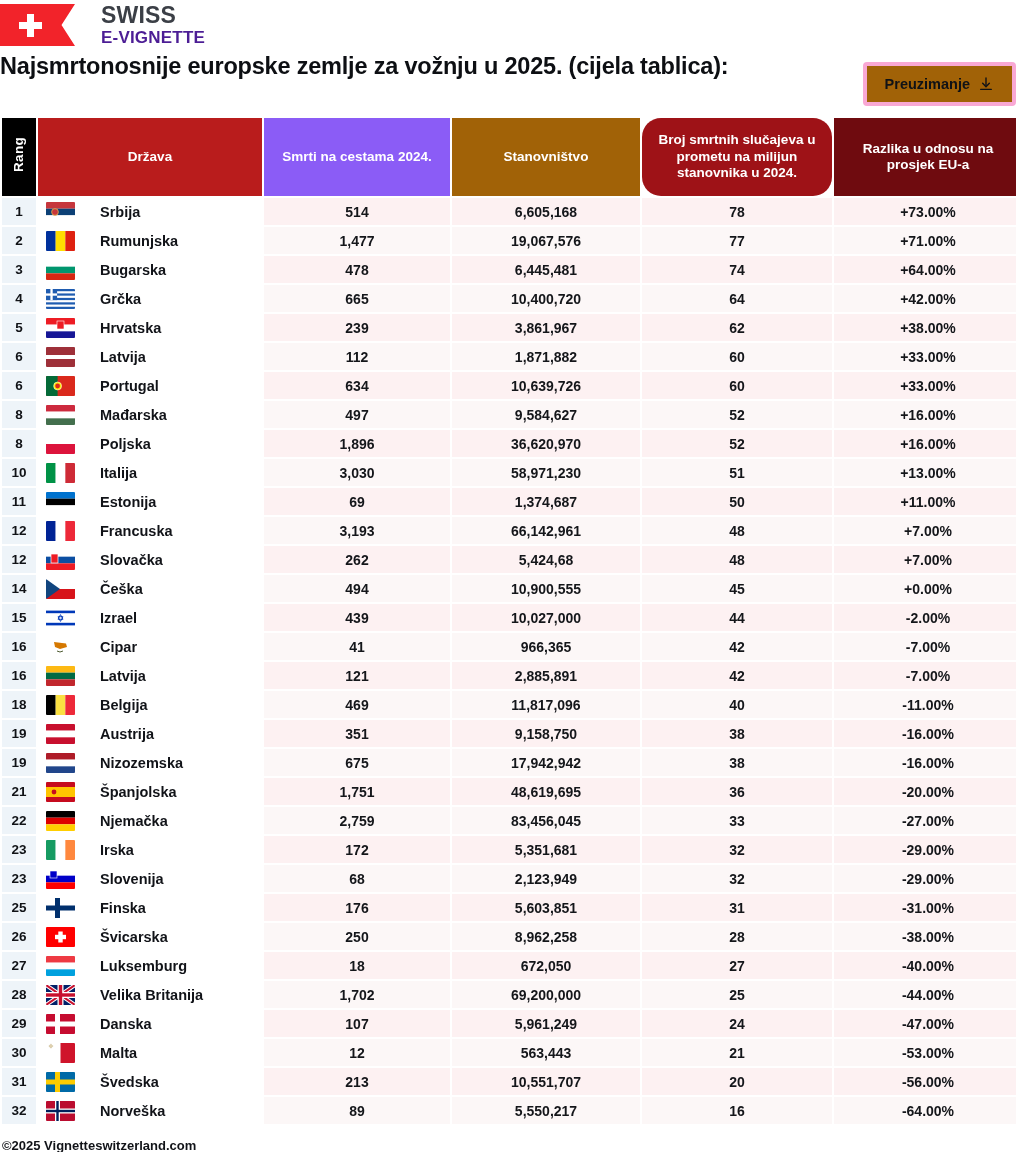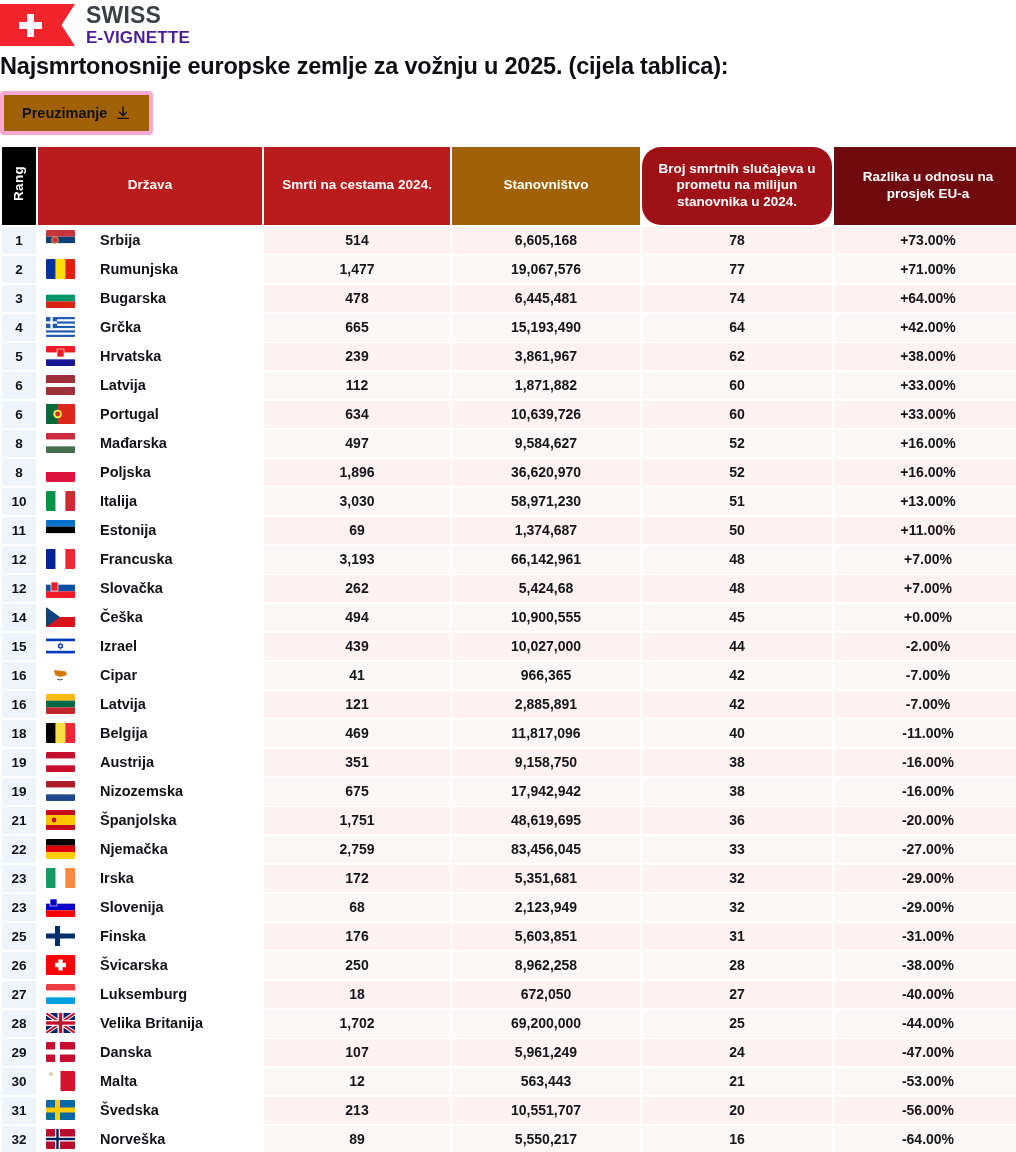--- a/index.html
+++ b/index.html
@@ -44,21 +44,21 @@
   }
   .brand-cross::before, .brand-cross::after {
     content: "";
     position: absolute;
     background: #ffffff;
   }
   .brand-cross::before { left: 9px; top: 1px;  width: 7px; height: 23px; }
   .brand-cross::after  { left: 1px; top: 9px;  width: 23px; height: 7px; }
 
   .brand-words {
-    margin-left: 11px;
+    margin-left: 26px;
     line-height: 1.0;
   }
   .brand-line1 {
     font-size: 23px;
     font-weight: 700;
     letter-spacing: .2px;
     color: #3b3f46;
   }
   .brand-line2 {
     font-size: 17px;
@@ -68,21 +68,20 @@
     margin-top: 2px;
     text-align: center;
   }
 
   
   .title-row {
     display: flex;
     align-items: flex-start;
     justify-content: space-between;
     padding: 6px 0 10px 0;
-    flex-direction: column;
   }
   .page-title {
     font-size: 23.5px;
     font-weight: 800;
     line-height: 1.22;
     letter-spacing: -0.2px;
     max-width: 730px;
     color: #0d0f13;
   }
   .download-btn {
@@ -122,21 +121,21 @@
     font-size: 13.5px;
     font-weight: 700;
     line-height: 1.22;
     text-align: center;
     vertical-align: middle;
     height: 78px;
     padding: 4px 6px;
   }
   th.h-rank    { background: #000000; width: 34px; padding: 0; }
   th.h-country { background: #b91c1c; }
-  th.h-deaths  { background: #b91c1c; }
+  th.h-deaths  { background: #8b5cf6; }
   th.h-pop     { background: #a16207; }
   th.h-permil  { background: #9e1217; border-radius: 19px; }
   th.h-diff    { background: #6f0b0f; }
 
   .vert-rang {
     writing-mode: vertical-rl;
     transform: rotate(180deg);
     font-size: 13.5px;
     font-weight: 700;
     letter-spacing: .3px;
@@ -314,21 +313,21 @@
                   <rect x="0" y="13.32" width="29" height="2.22" fill="#1f5cb0"></rect>
                   <rect x="0" y="17.76" width="29" height="2.22" fill="#1f5cb0"></rect>
                   <rect x="0" y="0" width="11.1" height="11.1" fill="#1f5cb0"></rect>
                   <rect x="4.4" y="0" width="2.3" height="11.1" fill="#fff"></rect>
                   <rect x="0" y="4.4" width="11.1" height="2.3" fill="#fff"></rect>
                 </svg></span>
               <span class="country-name">Grčka</span>
             </div>
           </td>
           <td>665</td>
-          <td>15,193,490</td>
+          <td>10,400,720</td>
           <td>64</td>
           <td>+42.00%</td>
         </tr>
         <tr>
           <td class="rank-cell">5</td>
           <td class="country-cell">
             <div class="country-inner">
               <span class="flag"><svg viewBox="0 0 29 20" width="29" height="20" preserveAspectRatio="none">
                   <rect x="0" y="0" width="29" height="6.666666666666667" fill="#ed1c24"></rect>
                   <rect x="0" y="6.666666666666667" width="29" height="6.666666666666667" fill="#ffffff"></rect>

